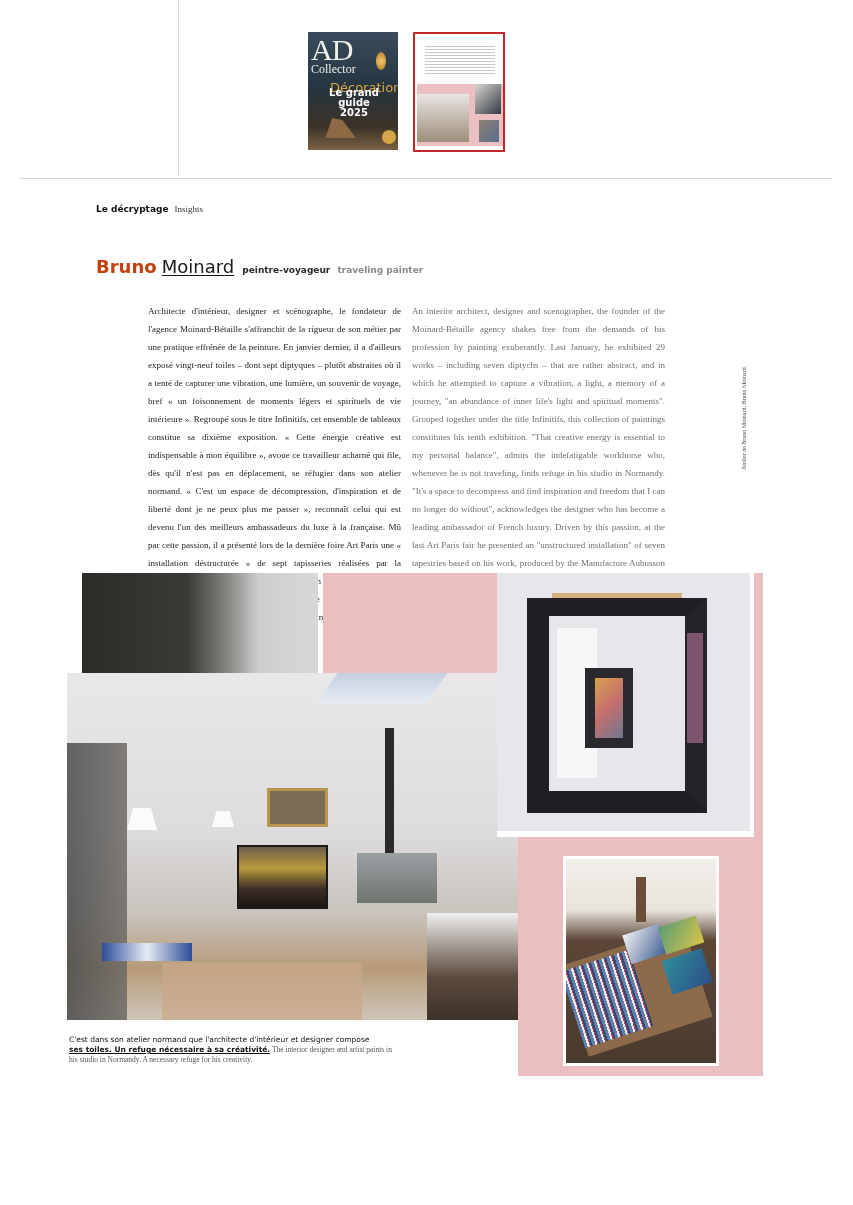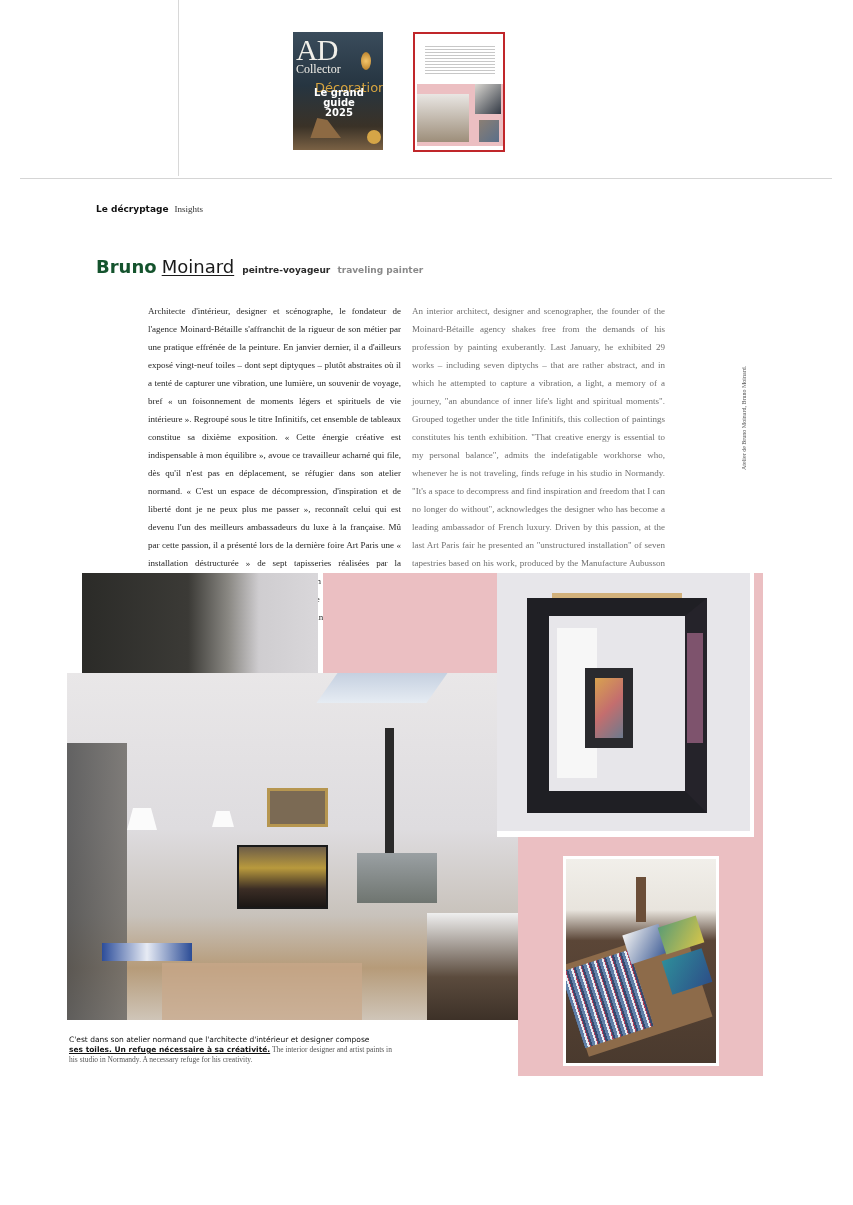--- a/index.html
+++ b/index.html
@@ -4,42 +4,42 @@
   <style>
     html, body { margin: 0; padding: 0; background: #ffffff; }
     body { width: 853px; height: 1205px; position: relative; overflow: hidden; font-family: "Liberation Serif", serif; color: #1a1a1a; }
 
     .header { position: absolute; left: 0; top: 0; width: 853px; height: 178px; }
     .pub-title { position: absolute; left: 32px; top: 60px; font-family: "DejaVu Sans", sans-serif; font-weight: bold; font-size: 11.5px; letter-spacing: 1px; line-height: 20px; color: #111; }
     .header-vdivider { position: absolute; left: 178px; top: 0; width: 1px; height: 176px; background: #d8d8d8; }
     .header-hdivider { position: absolute; left: 20px; top: 178px; width: 812px; height: 1px; background: #d5d5d5; }
 
     .thumb { position: absolute; box-sizing: border-box; overflow: hidden; }
-    .thumb-cover { left: 293px; top: 32px; width: 90px; height: 118px; background: linear-gradient(180deg, #3a4c5c 0%, #263541 45%, #3a3227 80%, #7a6144 100%); }
+    .thumb-cover { left: 308px; top: 32px; width: 90px; height: 118px; background: linear-gradient(180deg, #3a4c5c 0%, #263541 45%, #3a3227 80%, #7a6144 100%); }
     .cover-ad { position: absolute; left: 3px; top: 4px; font-family: "Liberation Serif", serif; font-size: 30px; line-height: 28px; color: #f1efe9; letter-spacing: -1px; }
     .cover-collector { position: absolute; left: 3px; top: 30px; font-family: "Liberation Serif", serif; font-size: 12px; color: #f1efe9; }
     .cover-edition { position: absolute; left: 22px; top: 48px; font-family: "DejaVu Sans", sans-serif; font-size: 13px; color: #d6a440; }
     .cover-guide { position: absolute; left: 10px; top: 56px; width: 72px; text-align: center; font-family: "DejaVu Sans", sans-serif; font-size: 10px; line-height: 10px; color: #ffffff; font-weight: bold; }
     .cover-lamp { position: absolute; left: 68px; top: 20px; width: 10px; height: 18px; border-radius: 50%; background: radial-gradient(circle, #f4c56a, #b47a24); }
     .cover-sculpt { position: absolute; left: 14px; top: 86px; width: 34px; height: 20px; background: #8d6a43; clip-path: polygon(10% 100%, 30% 0, 60% 10%, 100% 100%); }
     .cover-badge { position: absolute; left: 74px; top: 98px; width: 14px; height: 14px; border-radius: 50%; background: #d5a547; }
 
     .thumb-spread { left: 413px; top: 32px; width: 92px; height: 120px; border: 2px solid #c0262a; background: #ffffff; }
     .ts-lines { position: absolute; left: 10px; top: 12px; width: 70px; height: 28px; background: repeating-linear-gradient(180deg, #9a9a9a 0 1px, transparent 1px 3px); opacity: .55; }
     .ts-pink { position: absolute; left: 2px; top: 50px; width: 86px; height: 62px; background: #ecbfc2; }
     .ts-photo1 { position: absolute; left: 2px; top: 60px; width: 52px; height: 48px; background: linear-gradient(180deg, #e9e6e3, #9d8e7a); }
     .ts-photo2 { position: absolute; left: 60px; top: 50px; width: 26px; height: 30px; background: linear-gradient(135deg, #d9d6d0, #323944); }
     .ts-photo3 { position: absolute; left: 64px; top: 86px; width: 20px; height: 22px; background: linear-gradient(135deg, #8b7f74, #5a6f89); }
 
     .section-label { position: absolute; left: 96px; top: 204px; font-size: 9px; font-family: "DejaVu Sans", sans-serif; }
     .section-label .fr { font-weight: bold; color: #111; }
     .section-label .en { font-family: "Liberation Serif", serif; color: #333; margin-left: 6px; }
 
     .headline { position: absolute; left: 96px; top: 256px; white-space: nowrap; font-family: "DejaVu Sans", sans-serif; }
-    .headline .first { font-size: 18px; font-weight: bold; color: #14532d; }
+    .headline .first { font-size: 18px; font-weight: bold; color: #c2410c; }
     .headline .last { font-size: 18px; font-weight: normal; color: #1a1a1a; text-decoration: underline; text-underline-offset: 2px; }
     .headline .role-fr { font-size: 9px; font-weight: bold; color: #2a2a2a; margin-left: 3px; }
     .headline .role-en { font-size: 9px; font-weight: bold; color: #8a8a8a; margin-left: 2px; }
 
     .body-col { position: absolute; top: 302px; width: 253px; font-size: 9px; line-height: 18px; text-align: justify; hyphens: auto; }
     .col-fr { left: 148px; color: #262626; }
     .col-en { left: 412px; color: #6f6f6f; }
 
     .photo-credit { position: absolute; left: 741px; top: 340px; width: 12px; height: 130px; }
     .photo-credit span { display: block; position: absolute; left: 0; top: 130px; transform: rotate(-90deg); transform-origin: left top; white-space: nowrap; font-size: 6px; color: #555; }

